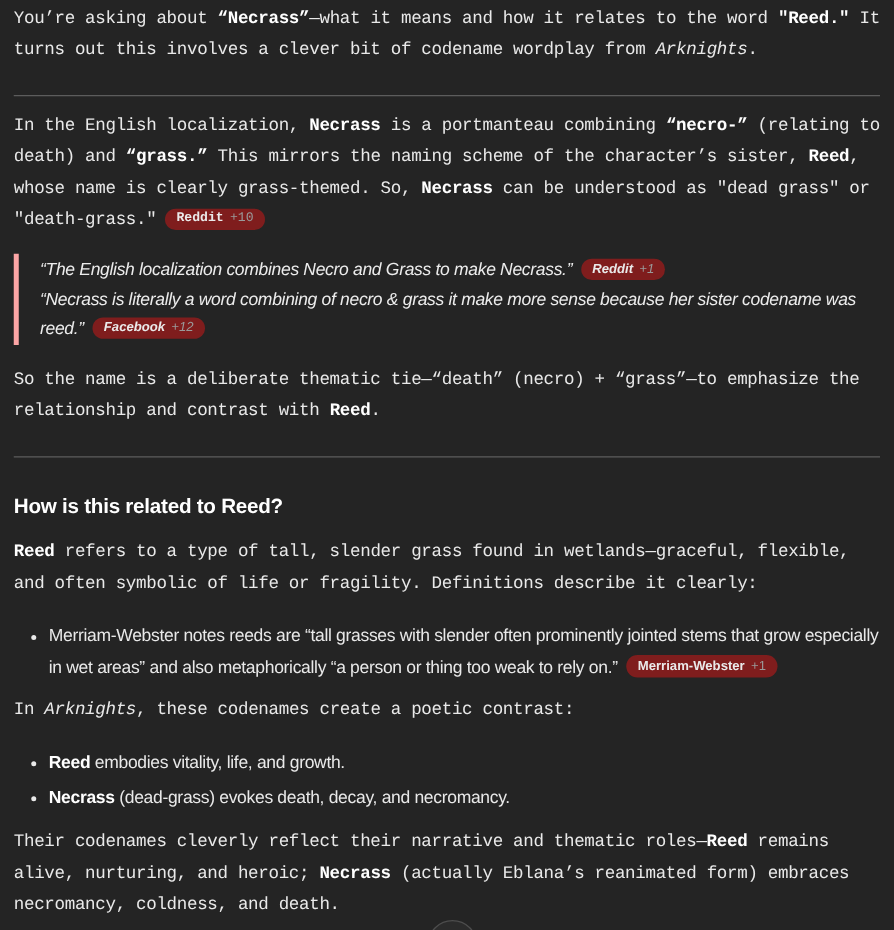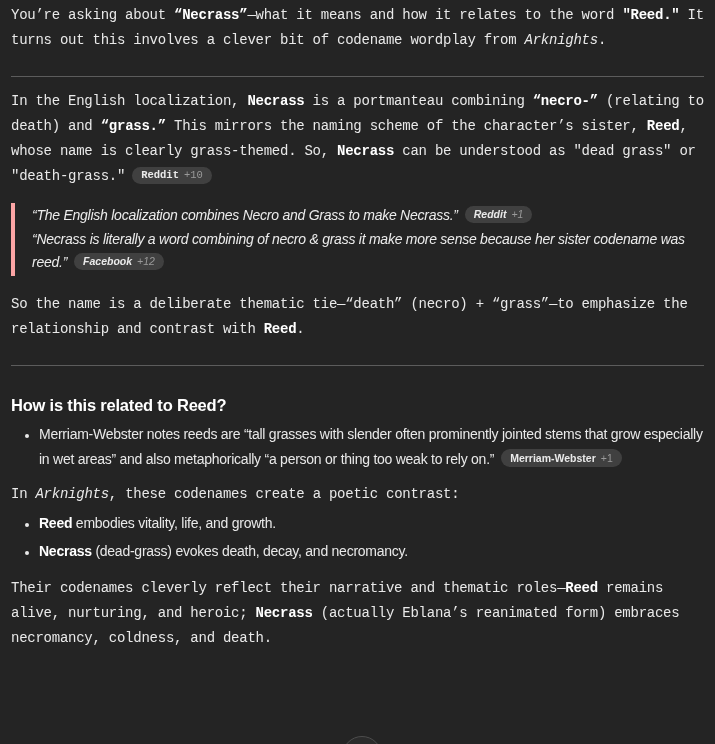--- a/index.html
+++ b/index.html
@@ -19,27 +19,27 @@
   h2.heading {
     font-size:16.5px; line-height:26px; color:#ffffff;
     font-weight:700; margin:26px 0 0; letter-spacing:-0.2px;
   }
   .quote {
     border-left:4px solid #fca5a5; margin:14px 0 0;
     padding:1px 0 1px 17px; line-height:23.5px; color:#ececec;font-style:italic;
   }
   .badge {
     display:inline-flex; align-items:baseline; gap:5px;
-    background:#404040; border-radius:10px; padding:3.5px 9px 3.5px;
+    background:#7f1d1d; border-radius:10px; padding:3.5px 9px 3.5px;
     font-size:10.5px; line-height:1; letter-spacing:0; margin-left:7px;
     vertical-align:2px; cursor:pointer; white-space:nowrap;
   }
   .badge-src { color:#eaeaea; font-weight:700; }
   .badge-count { color:#9a9a9a; }
-  ul.bullets { margin:4px 0 0; padding:0 0 0 28px; list-style:disc; }
+  ul.bullets { margin:16px 0 0; padding:0 0 0 28px; list-style:disc; }
   ul.bullets li { line-height:25px; margin:0 0 3px; }
   ul.bullets li::marker { color:#e9e9e9; font-size:12px; }
   .scroll-btn {
     position:absolute; left:342px; top:736px; width:40px; height:40px;
     border-radius:50%; border:1.5px solid #4d4d4d; background:#2b2b2b;
     box-sizing:border-box;
   }
 </style>
 </head>
 <body>
@@ -64,20 +64,21 @@
         <span class="badge-src">Facebook</span>
         <span class="badge-count">+12</span>
       </span></blockquote>
 
   <p class="para"><span>So the name is a deliberate thematic tie—“death” (necro) + “grass”—to emphasize the relationship and contrast with </span><strong>Reed</strong><span>.</span></p>
 
   <hr class="divider">
 
   <h2 class="heading">How is this related to Reed?</h2>
 
+  <p class="para after-heading"><strong>Reed</strong><span> refers to a type of tall, slender grass found in wetlands—graceful, flexible, and often symbolic of life or fragility. Definitions describe it clearly:</span></p>
 
   <ul class="bullets">
     <li><span>Merriam-Webster notes reeds are “tall grasses with slender often prominently jointed stems that grow especially in wet areas” and also metaphorically “a person or thing too weak to rely on.”</span><span class="badge">
           <span class="badge-src">Merriam-Webster</span>
           <span class="badge-count">+1</span>
         </span></li>
   </ul>
 
   <p class="para" style="margin-top:10px;"><span>In </span><em>Arknights</em><span>, these codenames create a poetic contrast:</span></p>
 

